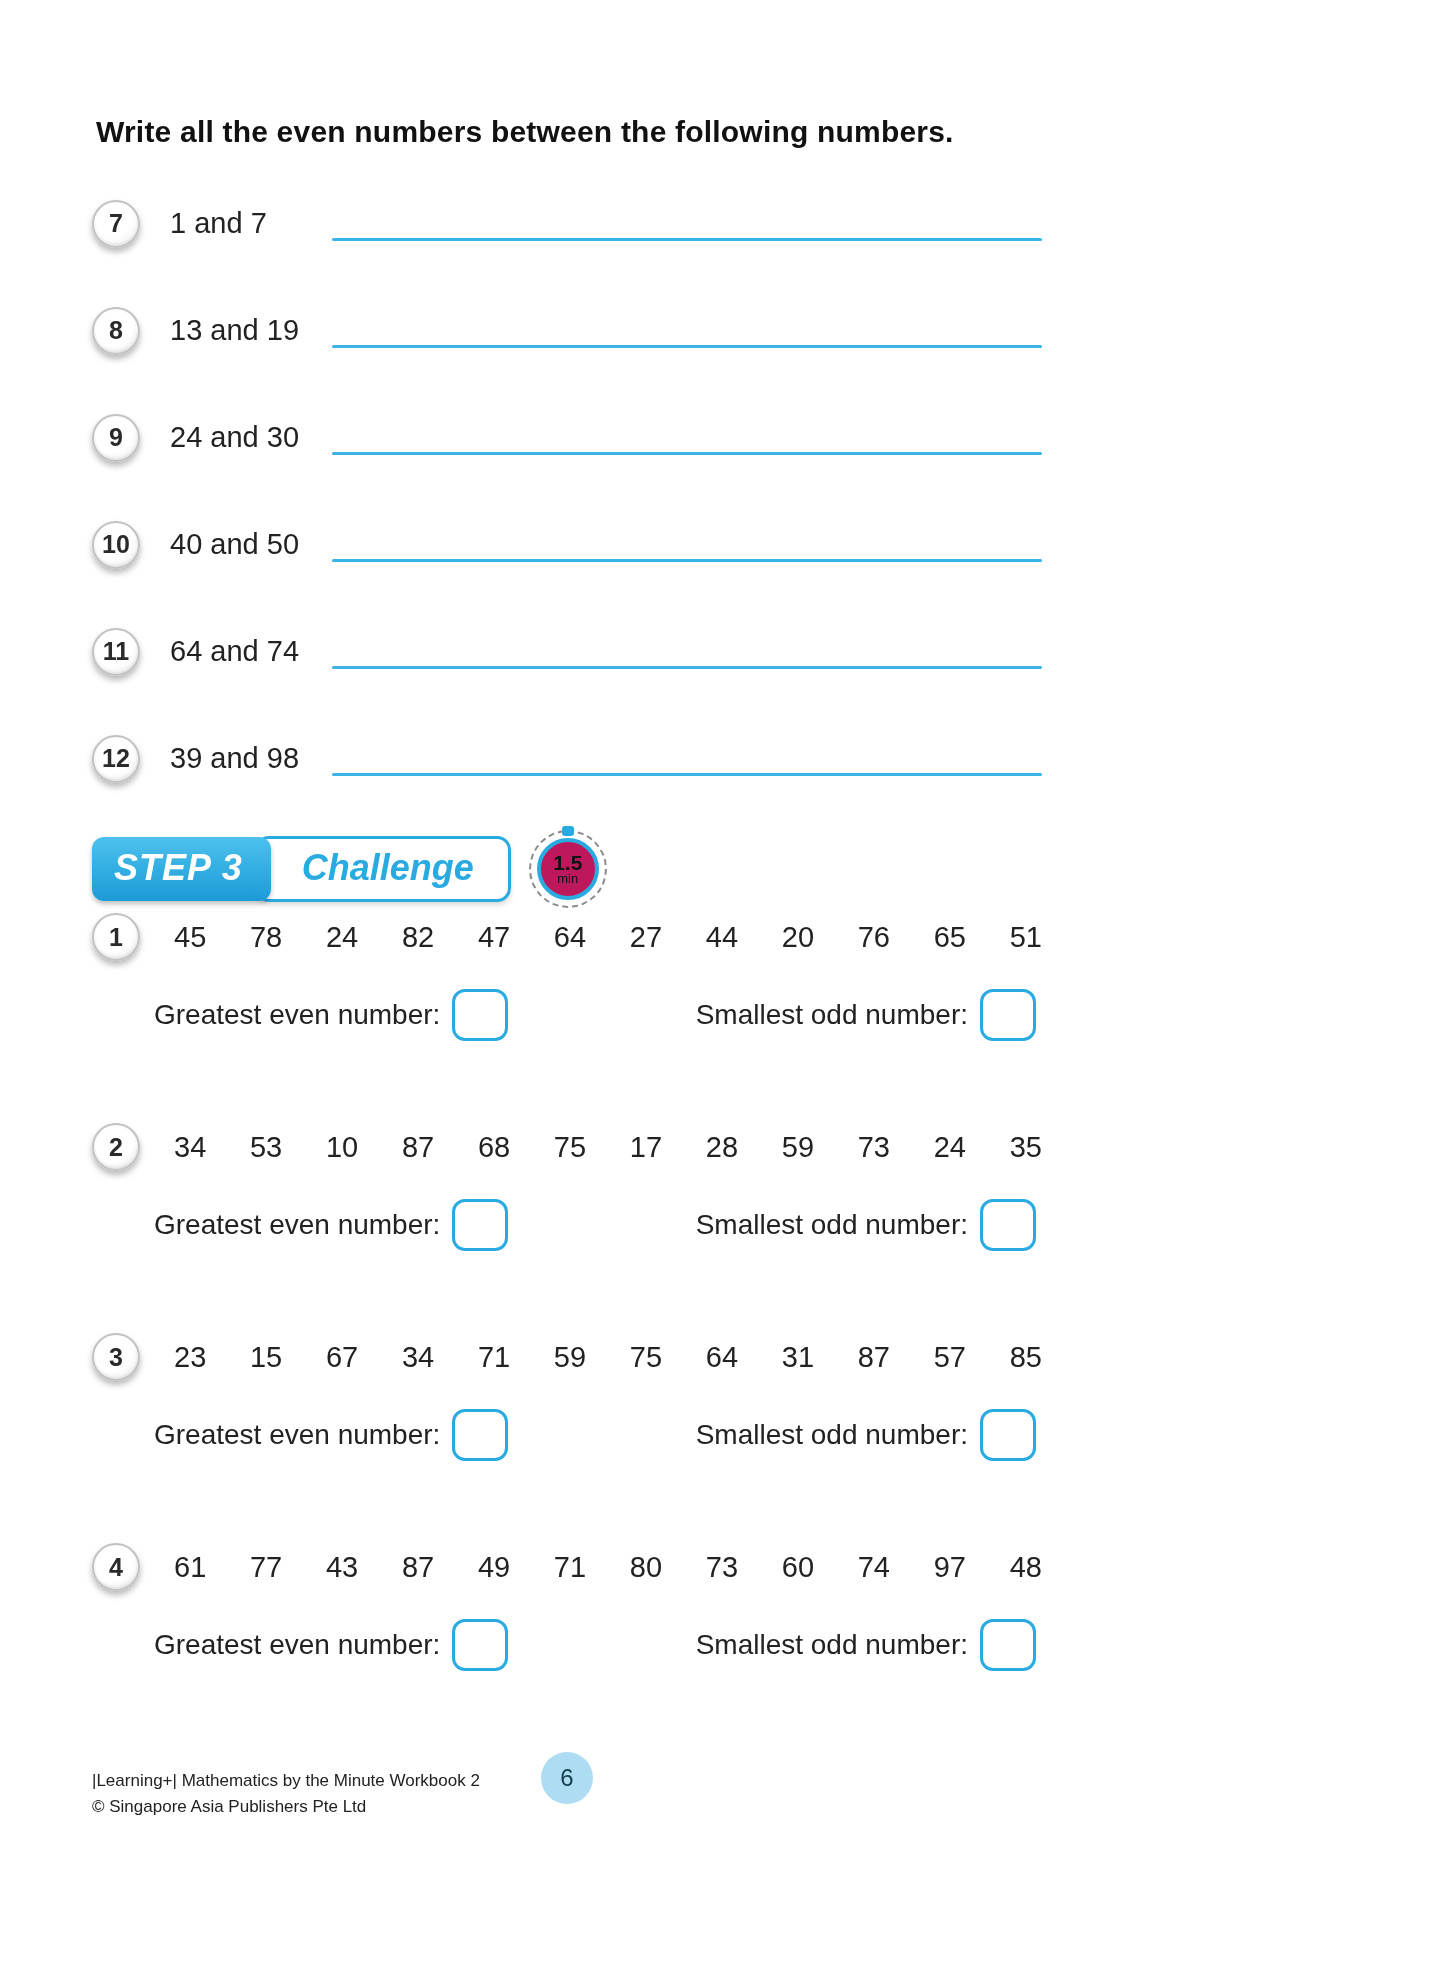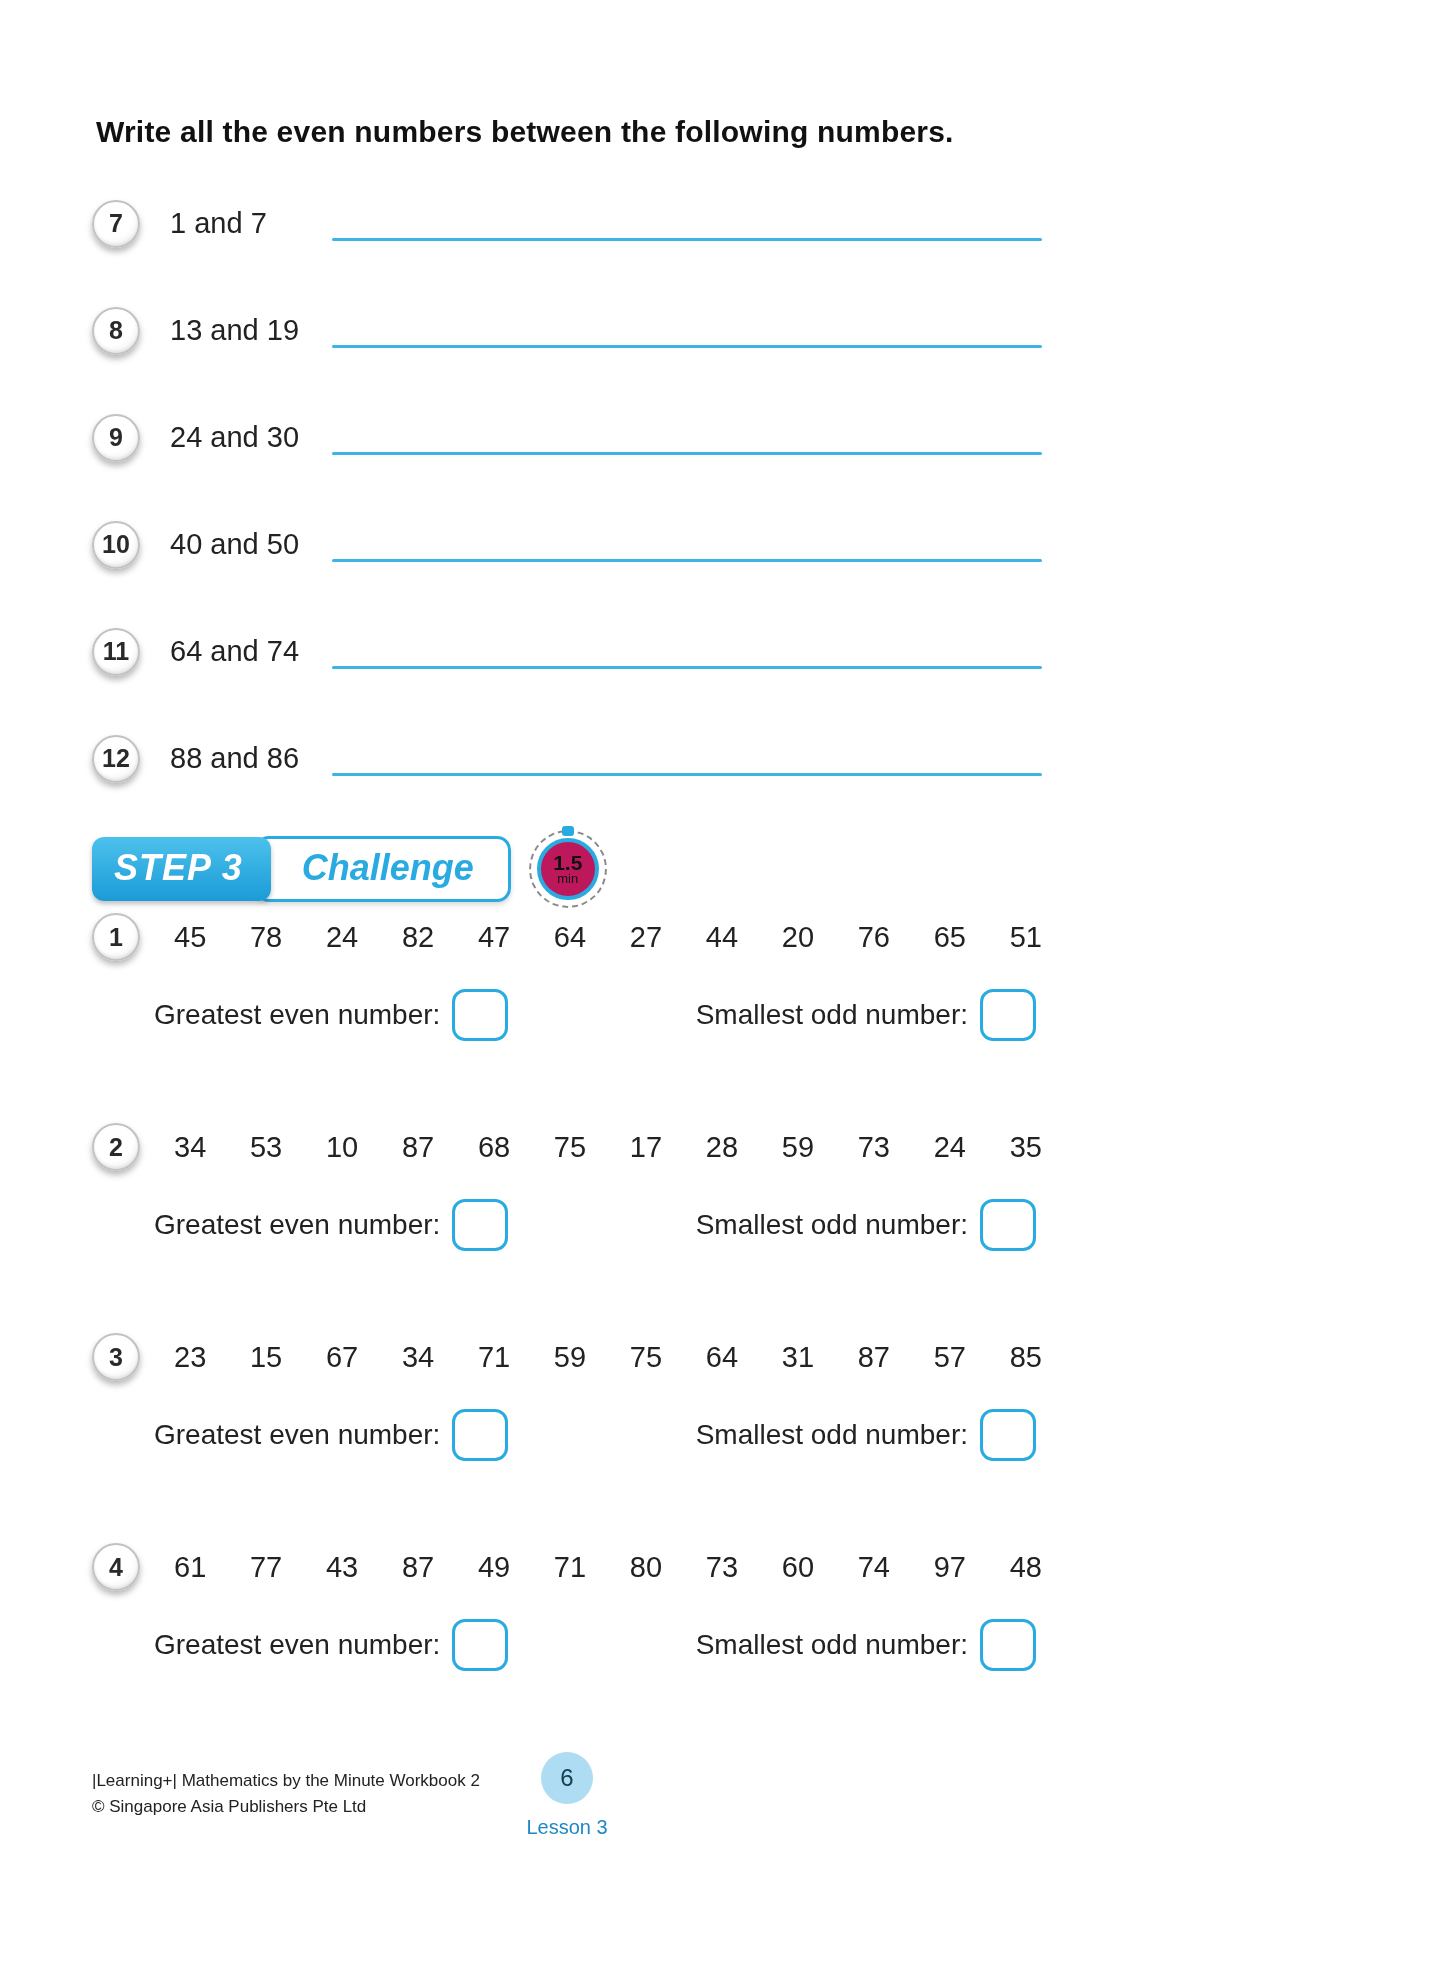--- a/index.html
+++ b/index.html
@@ -125,21 +125,21 @@
       <span class="q-label">40 and 50</span>
       <span class="answer-line"></span>
     </div>
     <div class="q-row">
       <span class="badge">11</span>
       <span class="q-label">64 and 74</span>
       <span class="answer-line"></span>
     </div>
     <div class="q-row">
       <span class="badge">12</span>
-      <span class="q-label">88 and 86</span>
+      <span class="q-label">39 and 98</span>
       <span class="answer-line"></span>
     </div>
   </div>
 
   <div class="step-banner">
     <span class="step-chip">STEP 3</span>
     <span class="step-title-box">Challenge</span>
     <span class="timer">
       <span class="timer-inner">
         <span class="timer-value">1.5</span>
@@ -272,16 +272,15 @@
     </div>
 
   </div>
 
   <div class="footer">
     <div class="footer-left">
       <div>|Learning+| Mathematics by the Minute Workbook 2</div>
       <div>© Singapore Asia Publishers Pte Ltd</div>
     </div>
     <div class="page-circle">6</div>
-    <div class="lesson">Lesson 3</div>
   </div>
 
 </div>
 
 </body></html>

